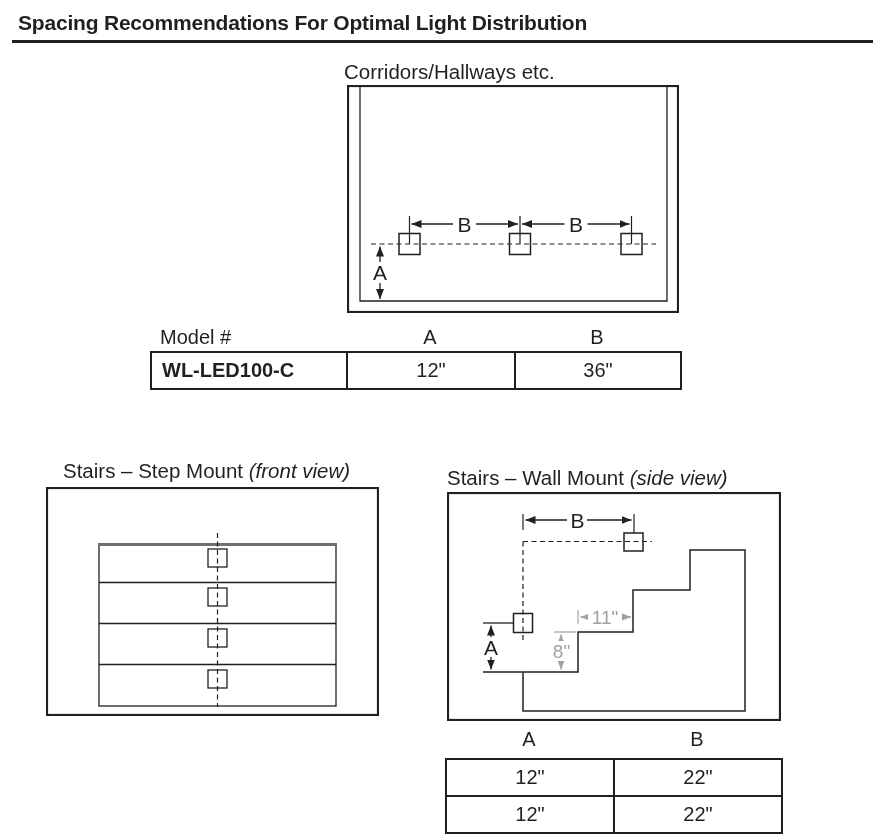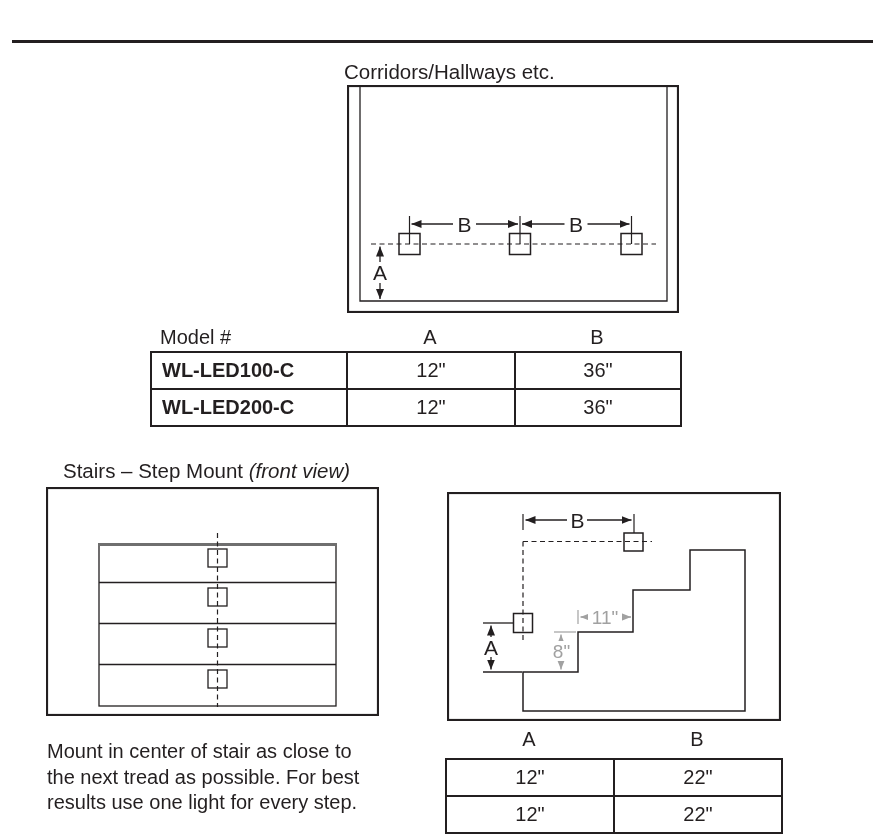--- a/index.html
+++ b/index.html
@@ -23,20 +23,21 @@
   }
   table.spec td.model{font-weight:bold;text-align:left;padding-left:10px;}
   .thead{font-size:20px;text-align:center;}
   .note{font-size:20px;line-height:25.5px;}
 </style>
 </head>
 <body>
 
 <div id="page">
 
+  <div class="abs doc-title" style="left:18px;top:11px;">Spacing Recommendations For Optimal Light Distribution</div>
   <div class="abs rule" style="left:12px;top:40px;width:861px;"></div>
 
   <div class="abs sec-title" style="left:344px;top:60px;">Corridors/Hallways etc.</div>
 
   <svg class="abs" style="left:347px;top:85px;" width="332" height="228" viewBox="0 0 332 228">
     <defs>
       <marker id="arrK" markerWidth="10" markerHeight="8" refX="10" refY="4" orient="auto-start-reverse" markerUnits="userSpaceOnUse">
         <path d="M0,0 L10,4 L0,8 Z" fill="#231f20"></path>
       </marker>
       <marker id="arrG" markerWidth="10" markerHeight="8" refX="10" refY="4" orient="auto-start-reverse" markerUnits="userSpaceOnUse">
@@ -76,25 +77,20 @@
         <col style="width:196px">
         <col style="width:168px">
         <col style="width:166px">
       </colgroup>
     <tbody>
         <tr>
       <td class="model">WL-LED100-C</td>
       <td>12"</td>
       <td>36"</td>
     </tr>
-    <tr>
-      <td class="model">WL-LED200-C</td>
-      <td>12"</td>
-      <td>36"</td>
-    </tr>
   </tbody>
     </table>
 
   <div class="abs sec-title" style="left:47px;top:459px;margin-left:16px;">
     <span>Stairs – Step Mount</span>
     <span class="it">(front view)</span>
   </div>
 
   <svg class="abs" style="left:46px;top:487px;" width="333" height="229" viewBox="0 0 333 229">
     <rect x="1" y="1" width="331" height="227" fill="none" stroke="#231f20" stroke-width="2.2"></rect>
@@ -103,26 +99,25 @@
     <line x1="53" y1="95.5" x2="290" y2="95.5" stroke="#231f20" stroke-width="1.3"></line>
     <line x1="53" y1="136.5" x2="290" y2="136.5" stroke="#231f20" stroke-width="1.3"></line>
     <line x1="53" y1="177.5" x2="290" y2="177.5" stroke="#231f20" stroke-width="1.3"></line>
     <line x1="171.5" y1="46" x2="171.5" y2="220" stroke="#231f20" stroke-width="1.2" stroke-dasharray="5,3.5"></line>
     <rect x="162" y="62" width="19" height="18" fill="none" stroke="#231f20" stroke-width="1.3"></rect>
     <rect x="162" y="101" width="19" height="18" fill="none" stroke="#231f20" stroke-width="1.3"></rect>
     <rect x="162" y="142" width="19" height="18" fill="none" stroke="#231f20" stroke-width="1.3"></rect>
     <rect x="162" y="183" width="19" height="18" fill="none" stroke="#231f20" stroke-width="1.3"></rect>
   </svg>
 
-  <div class="abs note" style="left:47px;top:739px;width:360px;">
-    <div>Mount in center of stair as close to</div>
-    <div>the next tread as possible. For best</div>
-    <div>results use one light for every step.</div>
+
+  <div class="abs sec-title" style="left:447px;top:466px;">
+    <span>Stairs – Wall Mount</span>
+    <span class="it">(side view)</span>
   </div>
-
 
   <svg class="abs" style="left:447px;top:492px;" width="334" height="229" viewBox="0 0 334 229">
     <rect x="1" y="1" width="332" height="227" fill="none" stroke="#231f20" stroke-width="2.2"></rect>
     <path d="M76,180 L131,180 L131,140 L186,140 L186,98 L243,98 L243,58 L298,58 L298,219 L76,219 Z" fill="none" stroke="#231f20" stroke-width="1.5"></path>
     <line x1="76" y1="49.5" x2="205" y2="49.5" stroke="#231f20" stroke-width="1.2" stroke-dasharray="5,3.5"></line>
     <line x1="76" y1="49.5" x2="76" y2="150" stroke="#231f20" stroke-width="1.2" stroke-dasharray="5,3.5"></line>
     <rect x="177" y="41" width="19" height="18" fill="none" stroke="#231f20" stroke-width="1.5"></rect>
     <rect x="66.5" y="121.5" width="19" height="19" fill="none" stroke="#231f20" stroke-width="1.5"></rect>
 
     <line x1="76" y1="22" x2="76" y2="38" stroke="#231f20" stroke-width="1.2"></line>

